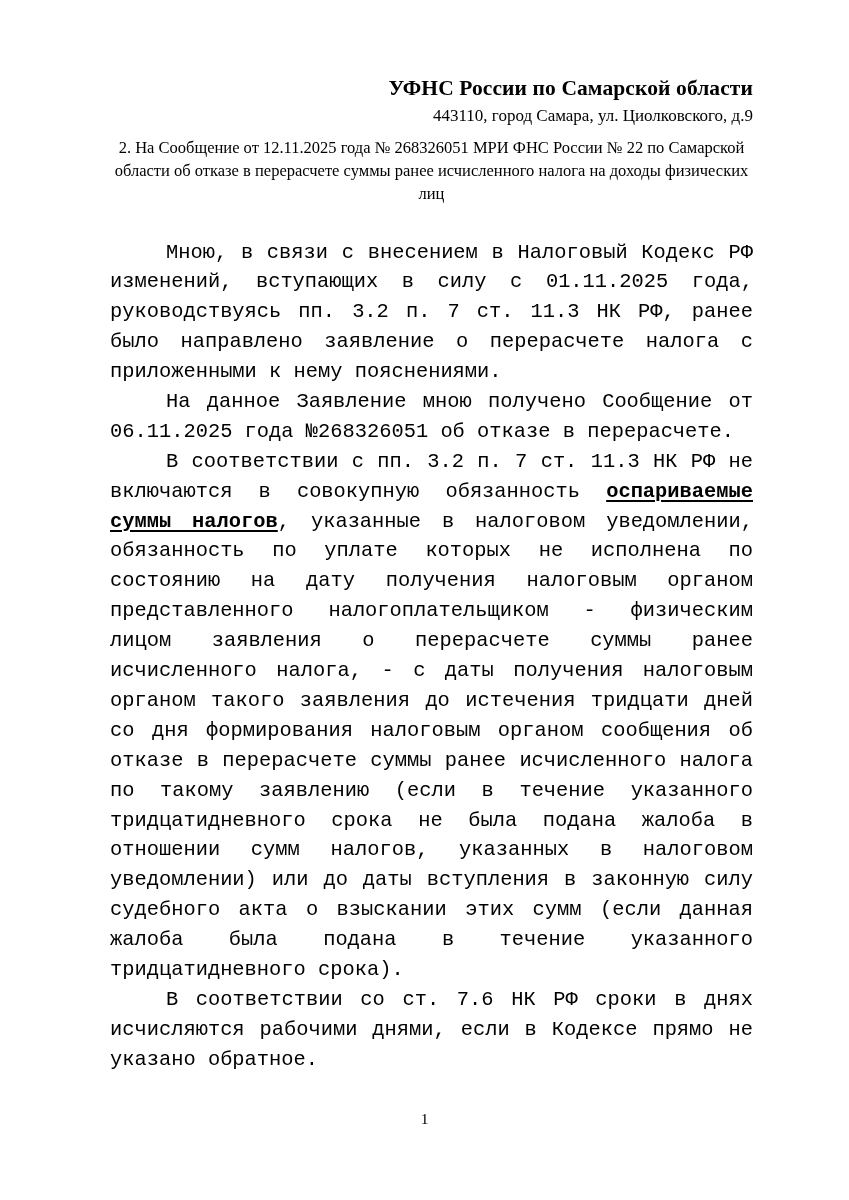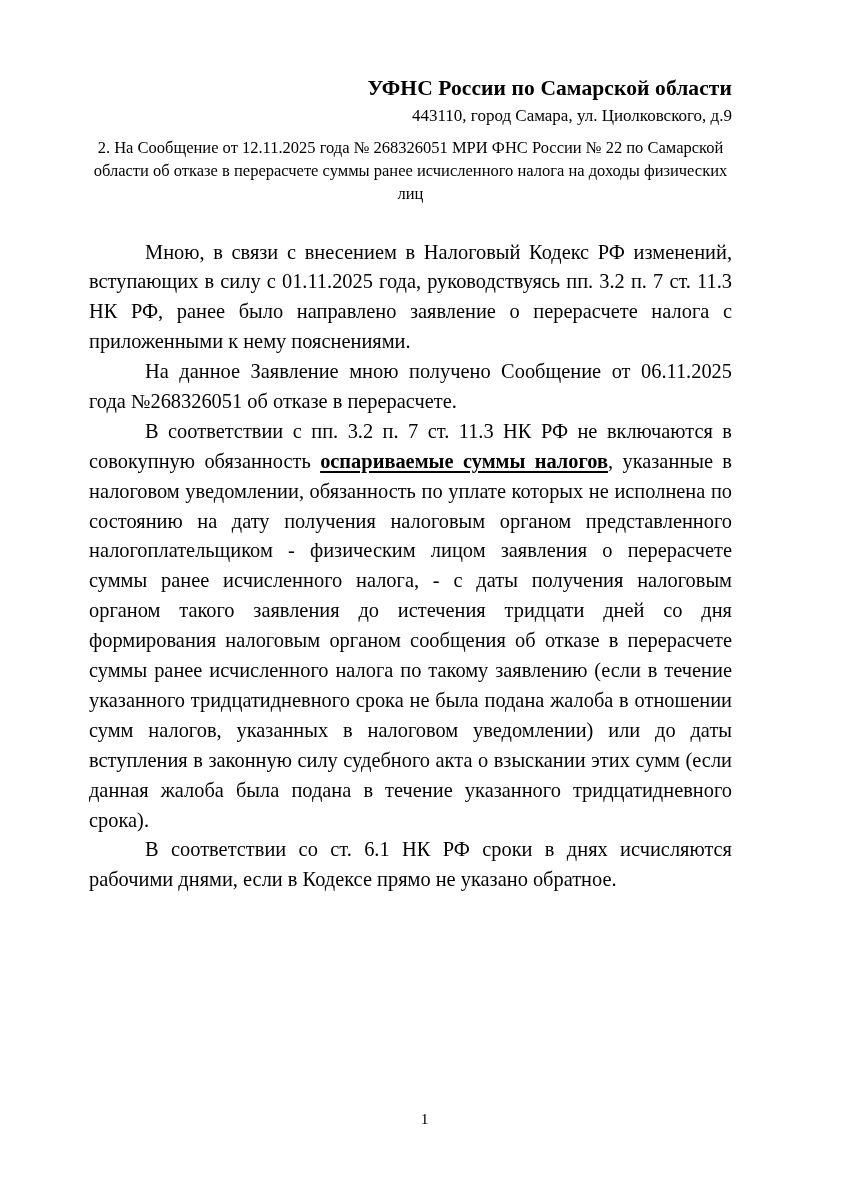--- a/index.html
+++ b/index.html
@@ -16,21 +16,21 @@
     position: relative;
     width: 849px;
     height: 1200px;
     margin: 0 auto;
     background: #ffffff;
     overflow: hidden;
     box-sizing: border-box;
   }
   .content {
     position: absolute;
-    left: 89px;
+    left: 110px;
     top: 0;
     width: 643px;
   }
 
   
   .addressee {
     margin-top: 74px;
     text-align: right;
   }
   .addressee-org {
@@ -72,20 +72,21 @@
     white-space: nowrap;
   }
 
   
   .body-text {
     margin-top: 32px;
     font-size: 20.4px;
     line-height: 1.465;
     text-align: justify;
     text-justify: inter-word;
+    font-family: Liberation Mono, monospace;
   }
   .body-text p {
     margin: 0;
     text-indent: 56px;
     text-align: justify;
   }
   .hl {
     font-weight: bold;
     text-decoration: underline;
     text-underline-offset: 3px;
@@ -124,21 +125,21 @@
     <div class="body-text">
 
       <p>Мною, в связи с внесением в Налоговый Кодекс РФ изменений, вступающих в силу с 01.11.2025 года, руководствуясь пп. 3.2 п. 7 ст. 11.3 НК РФ, ранее было направлено заявление о перерасчете налога с приложенными к нему пояснениями.</p>
 
       <p>На данное Заявление мною получено Сообщение от 06.11.2025 года №268326051 об отказе в перерасчете.</p>
 
       <p>
         <span>В соответствии с пп. 3.2 п. 7 ст. 11.3 НК РФ не включаются в совокупную обязанность </span><span class="hl">оспариваемые суммы налогов</span><span>, указанные в налоговом уведомлении, обязанность по уплате которых не исполнена по состоянию на дату получения налоговым органом представленного налогоплательщиком - физическим лицом заявления о перерасчете суммы ранее исчисленного налога, - с даты получения налоговым органом такого заявления до истечения тридцати дней со дня формирования налоговым органом сообщения об отказе в перерасчете суммы ранее исчисленного налога по такому заявлению (если в течение указанного тридцатидневного срока не была подана жалоба в отношении сумм налогов, указанных в налоговом уведомлении) или до даты вступления в законную силу судебного акта о взыскании этих сумм (если данная жалоба была подана в течение указанного тридцатидневного срока).</span>
       </p>
 
-      <p>В соответствии со ст. 6.1 НК РФ сроки в днях исчисляются рабочими днями, если в Кодексе прямо не указано обратное.</p>
+      <p>В соответствии со ст. 7.6 НК РФ сроки в днях исчисляются рабочими днями, если в Кодексе прямо не указано обратное.</p>
 
     </div>
 
   </div>
 
   <div class="page-number">1</div>
 
 </div>
 
 </body></html>

